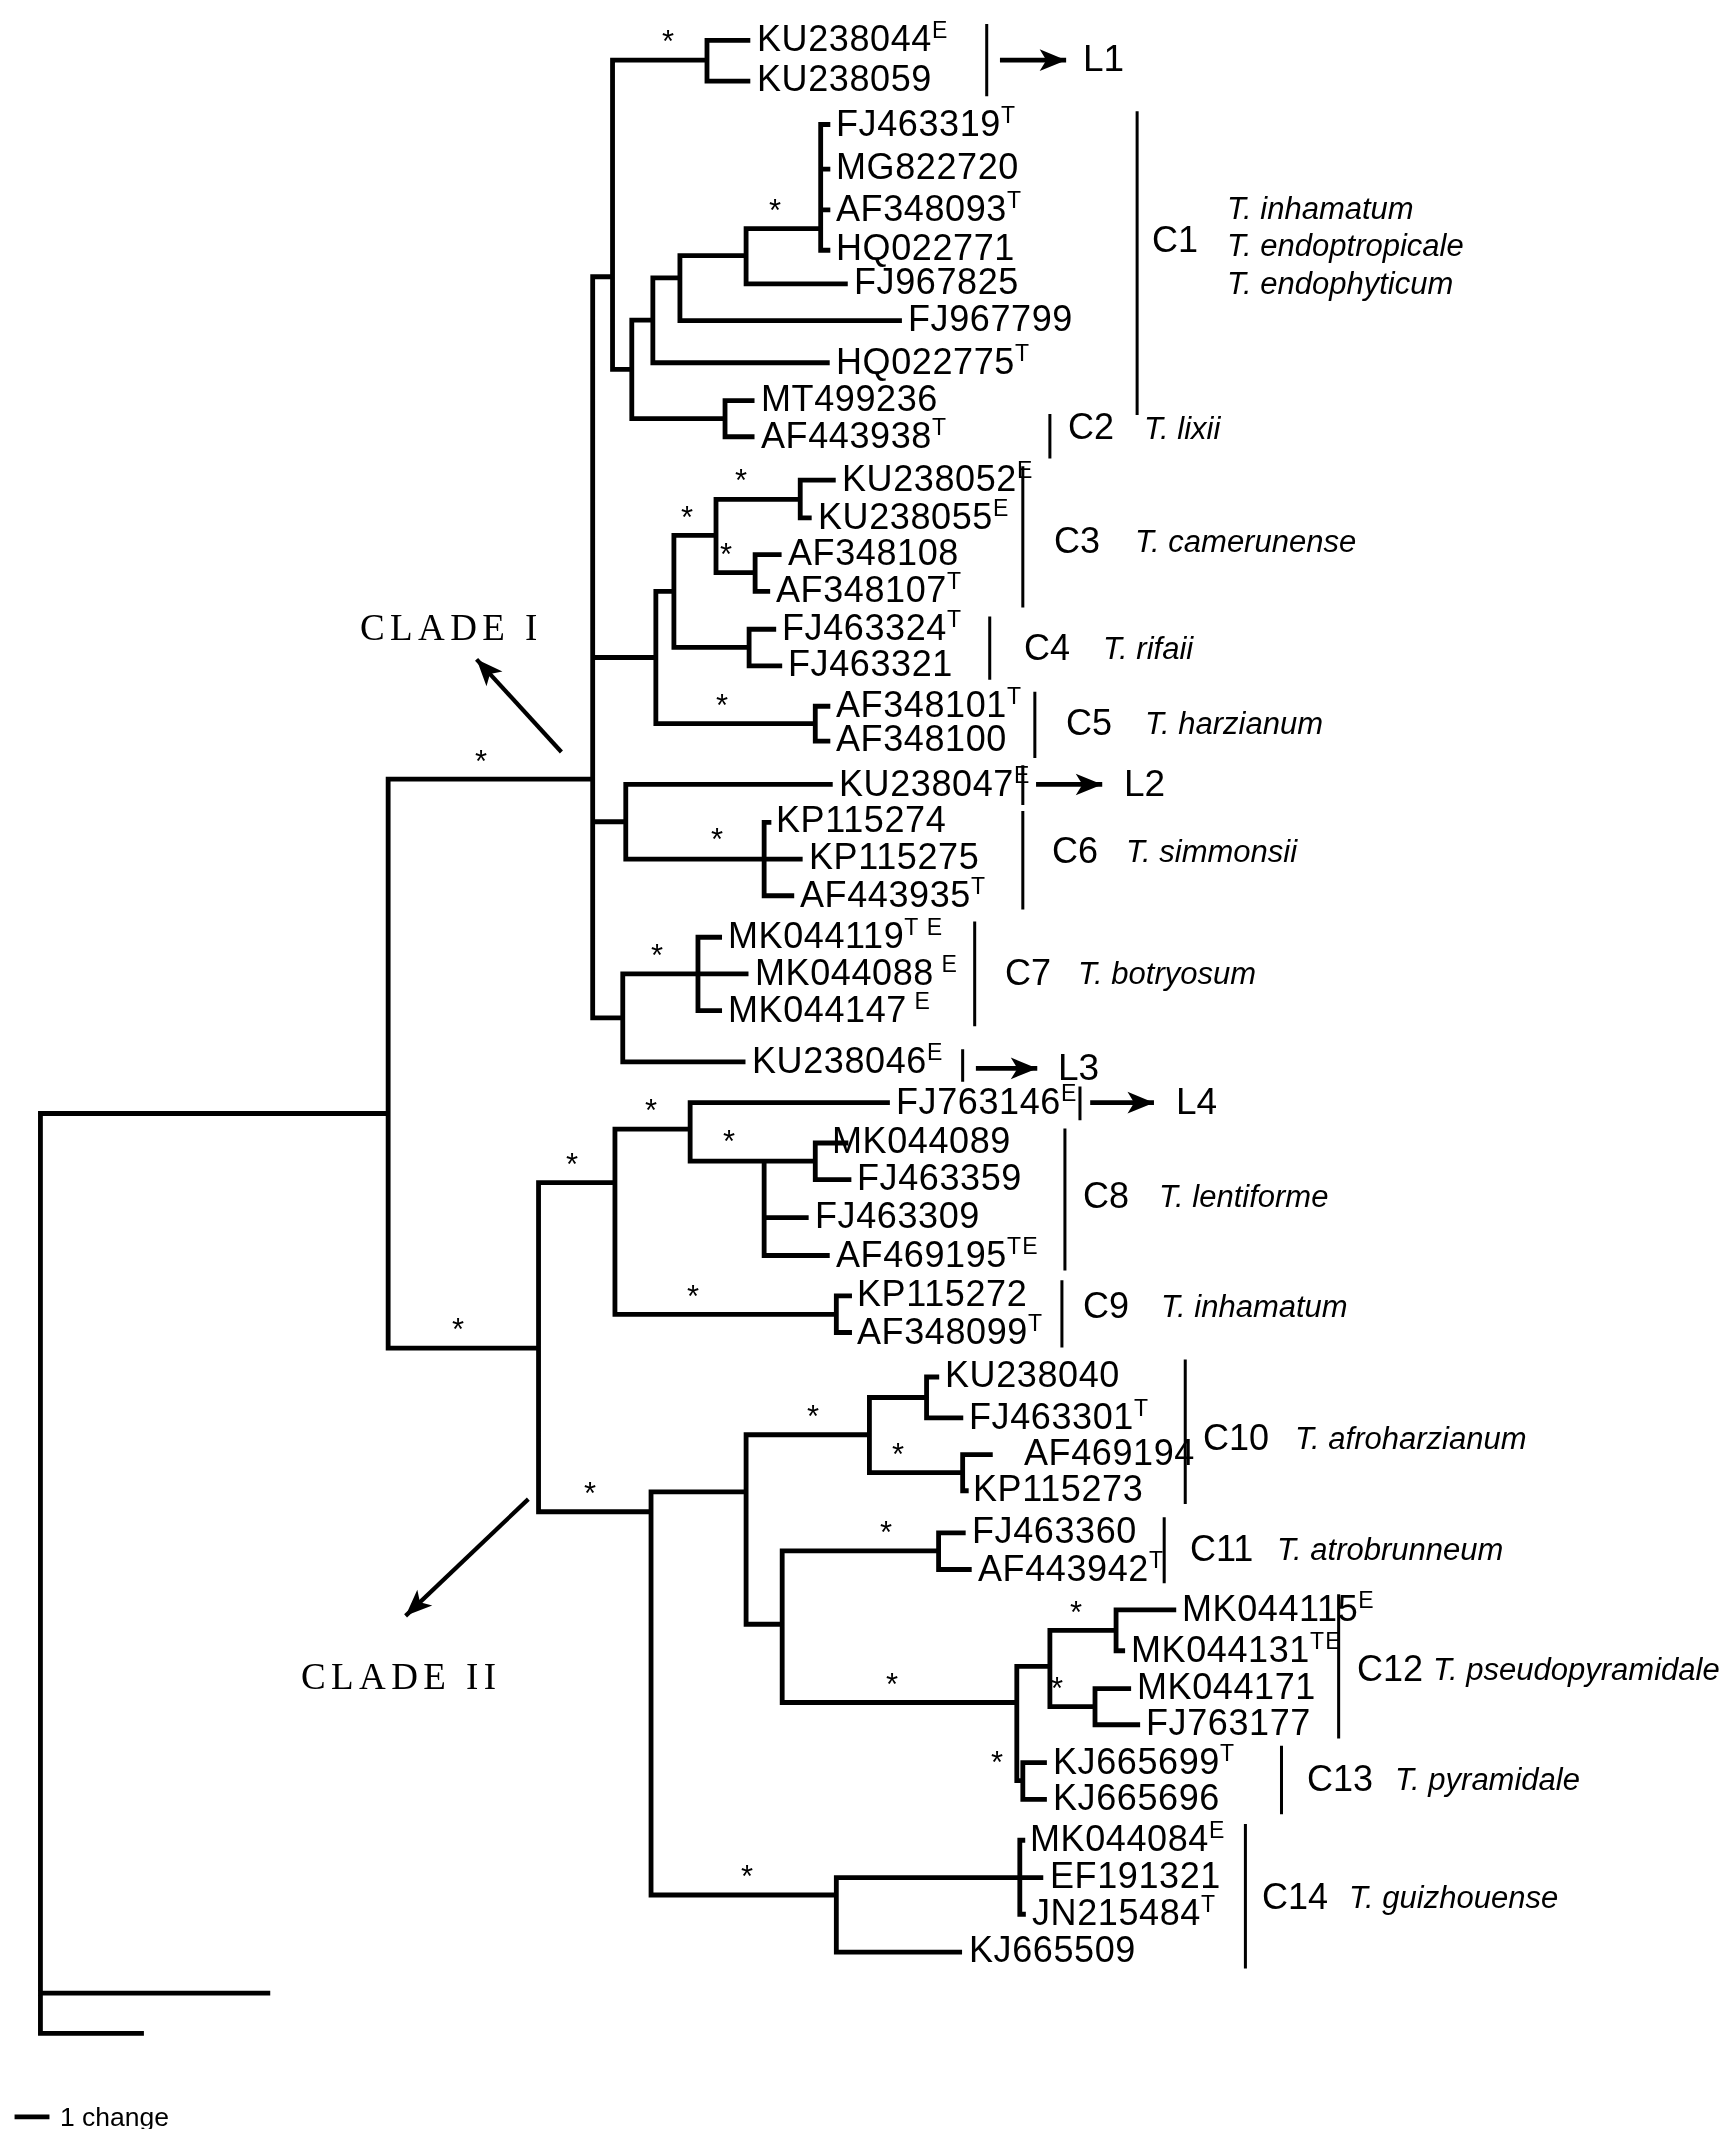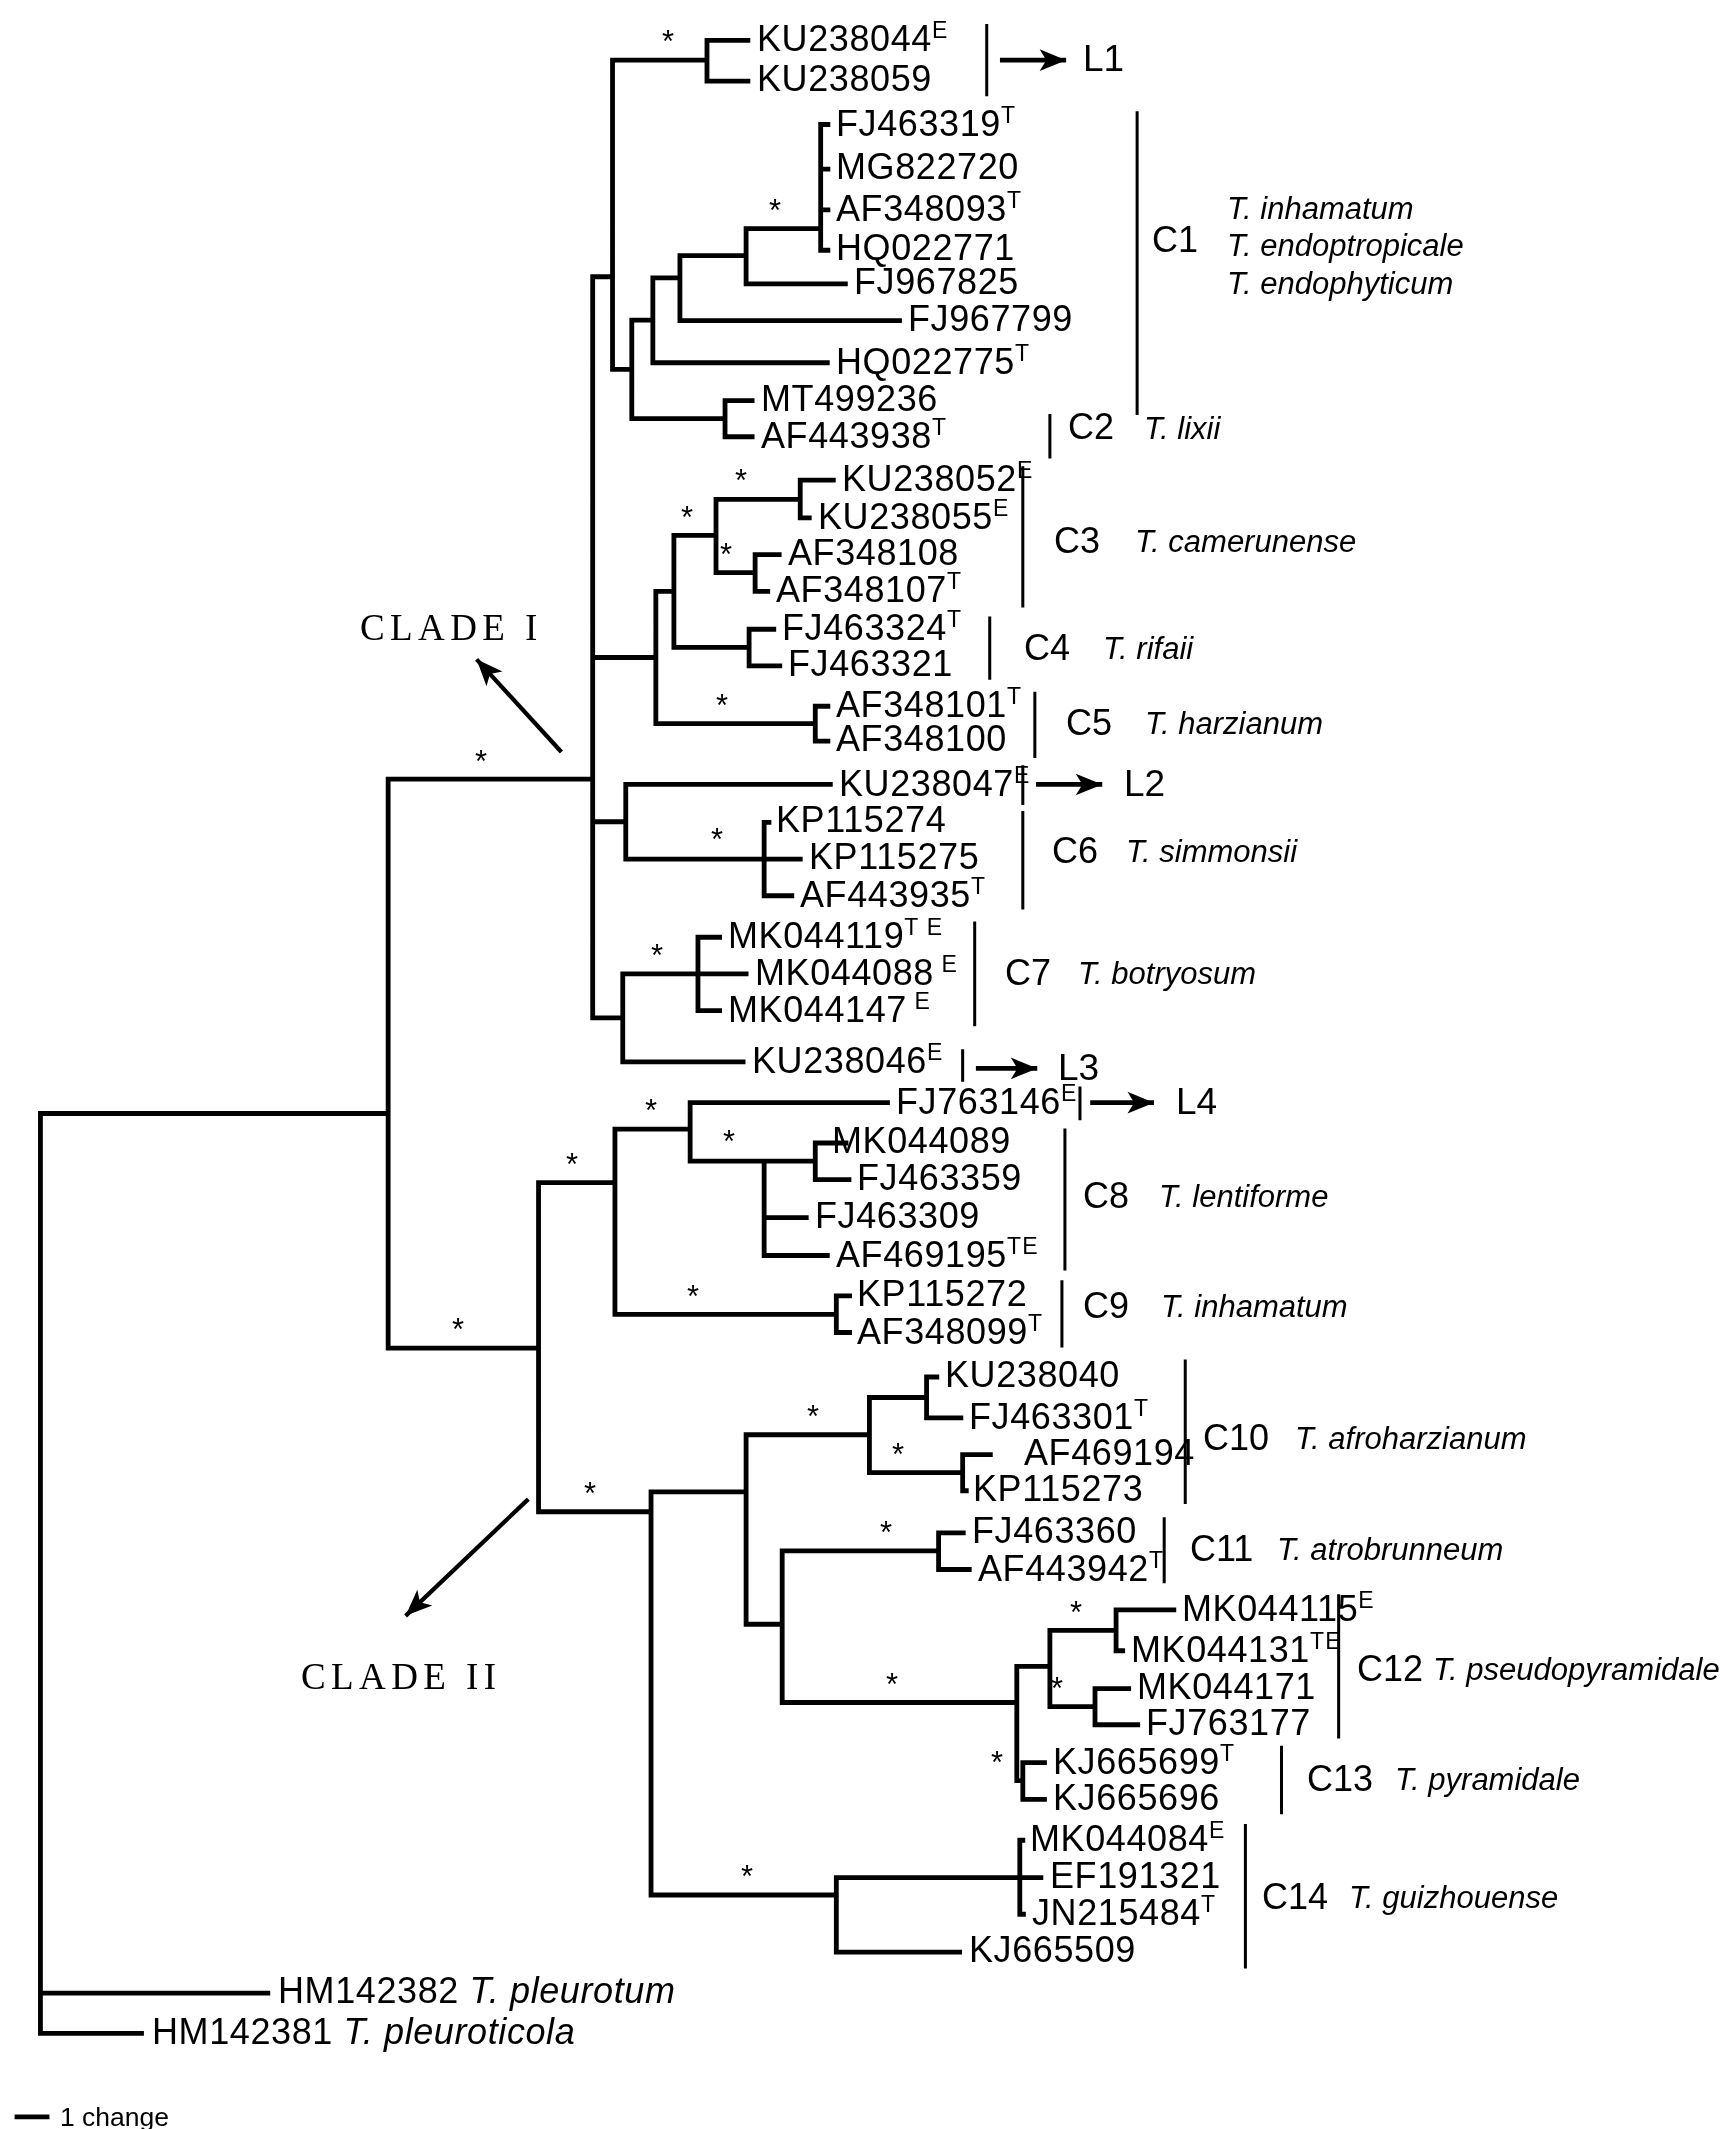--- a/index.html
+++ b/index.html
@@ -134,22 +134,20 @@
   <div class="tip" style="left:1182px;top:1610px"><span>MK044115</span><sup>E</sup></div>
   <div class="tip" style="left:1131px;top:1651px"><span>MK044131</span><sup>TE</sup></div>
   <div class="tip" style="left:1137px;top:1689px"><span>MK044171</span></div>
   <div class="tip" style="left:1146px;top:1725px"><span>FJ763177</span></div>
   <div class="tip" style="left:1053px;top:1763px"><span>KJ665699</span><sup>T</sup></div>
   <div class="tip" style="left:1053px;top:1800px"><span>KJ665696</span></div>
   <div class="tip" style="left:1030px;top:1840px"><span>MK044084</span><sup>E</sup></div>
   <div class="tip" style="left:1050px;top:1878px"><span>EF191321</span></div>
   <div class="tip" style="left:1032px;top:1914px"><span>JN215484</span><sup>T</sup></div>
   <div class="tip" style="left:969px;top:1952px"><span>KJ665509</span></div>
-  <div class="tip" style="left:278px;top:1993px"><span>HM142382</span> <span class="sp">T. pleurotum</span></div>
-  <div class="tip" style="left:152px;top:2034px"><span>HM142381</span> <span class="sp">T. pleuroticola</span></div>
 
   <div class="cid" style="left:1152px;top:241px">C1</div>
   <div class="csp" style="left:1227px;top:210px">T. inhamatum</div>
   <div class="csp" style="left:1227px;top:247px">T. endoptropicale</div>
   <div class="csp" style="left:1227px;top:285px">T. endophyticum</div>
   <div class="cid" style="left:1068px;top:428px">C2</div>
   <div class="csp" style="left:1144px;top:430px">T. lixii</div>
   <div class="cid" style="left:1054px;top:542px">C3</div>
   <div class="csp" style="left:1135px;top:543px">T. camerunense</div>
   <div class="cid" style="left:1024px;top:649px">C4</div>

